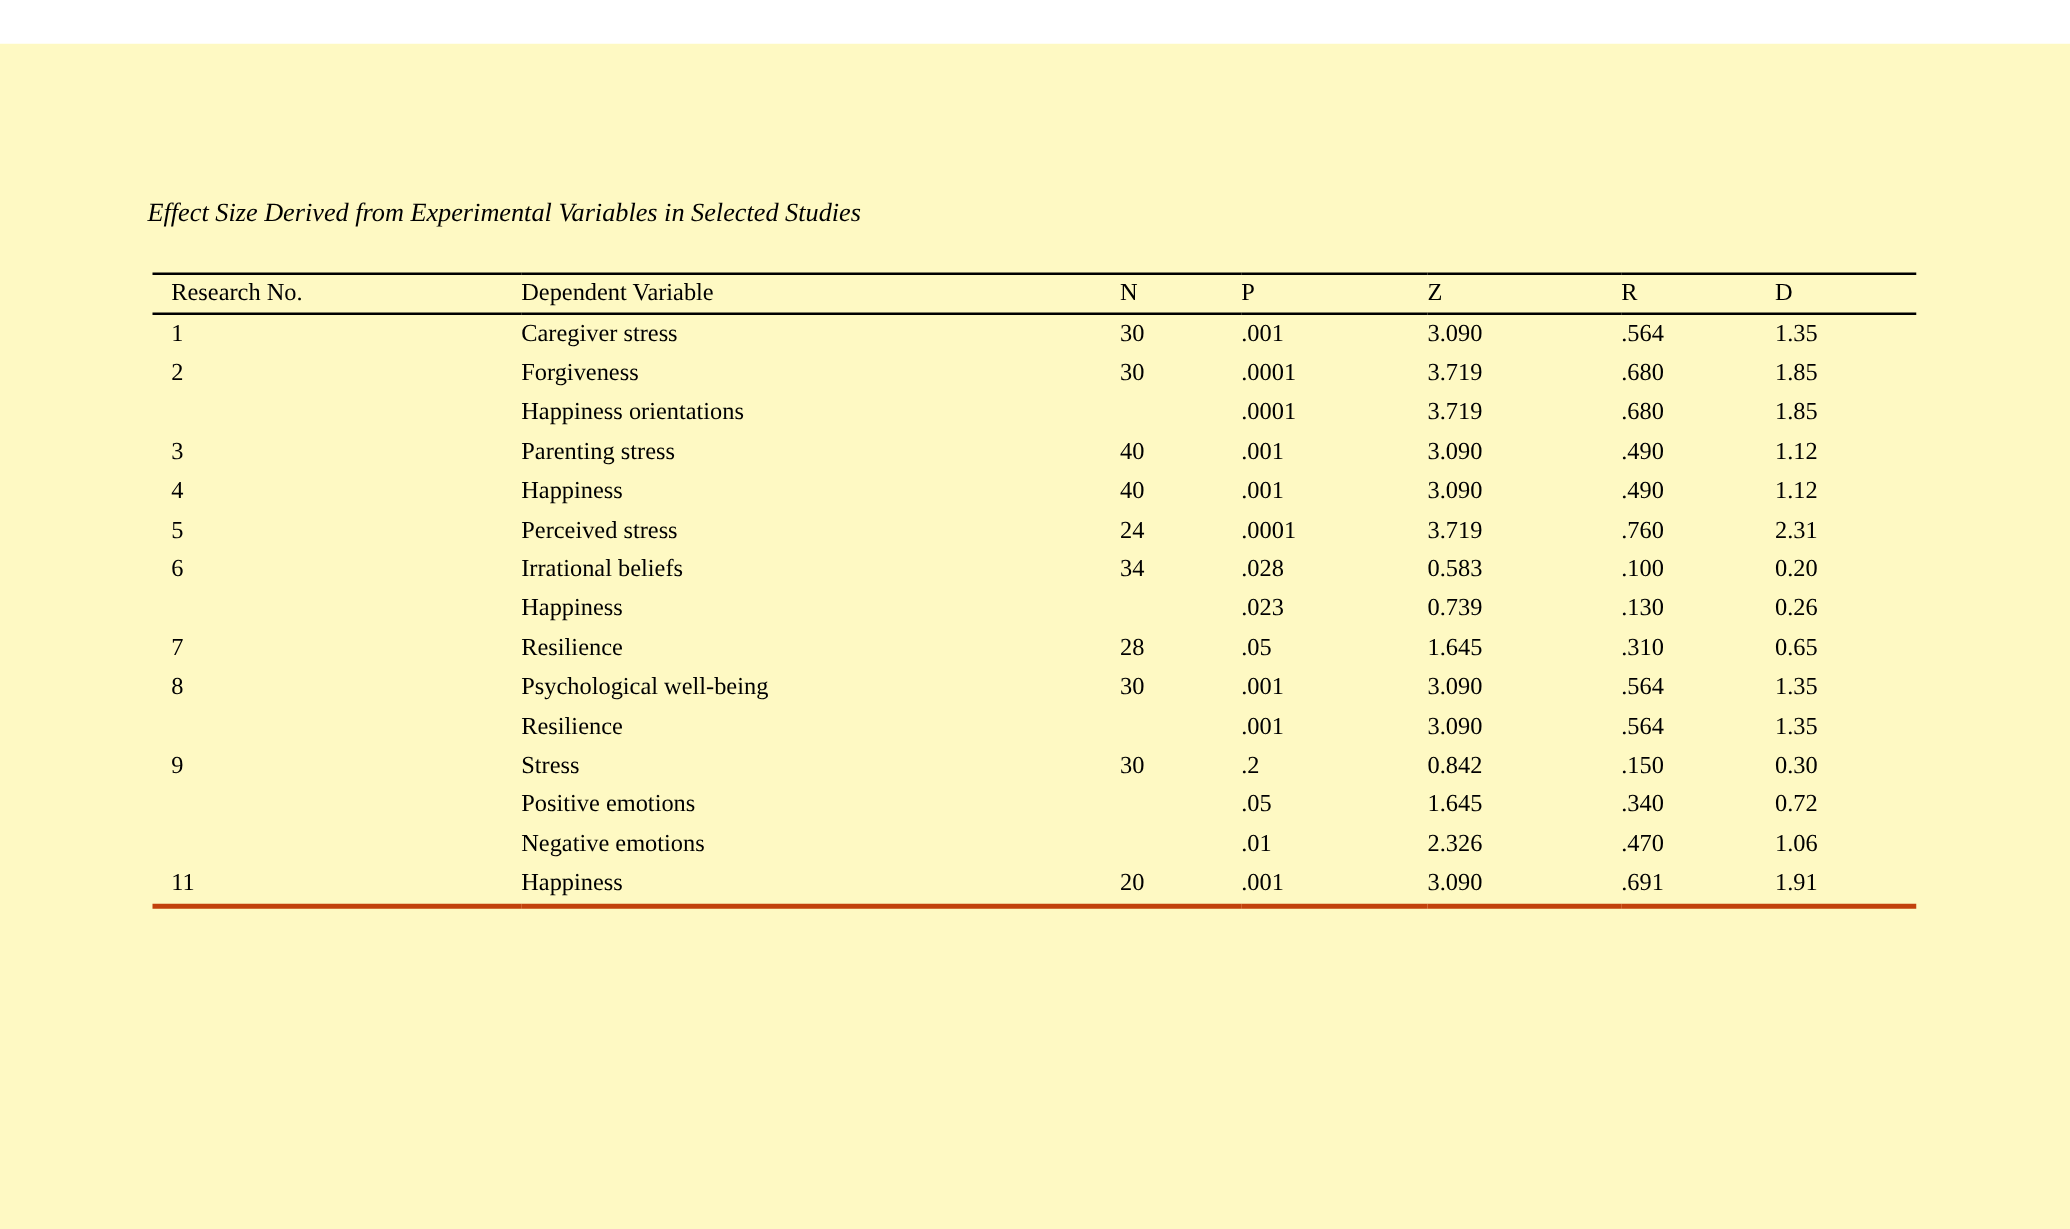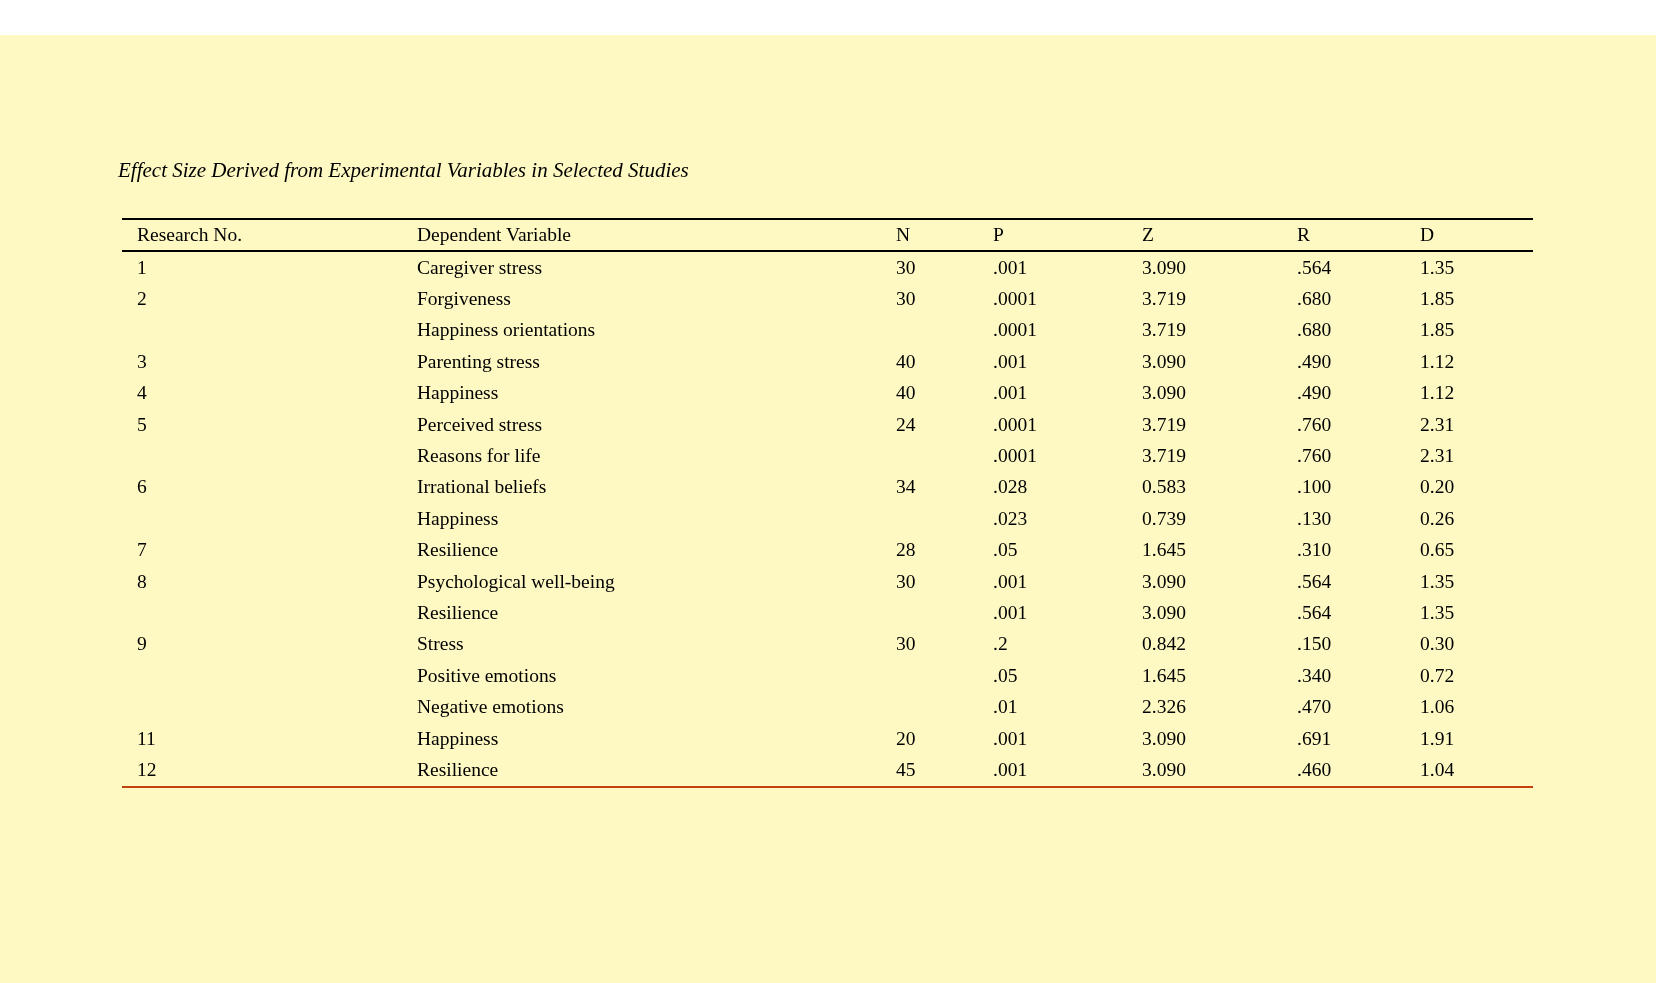--- a/index.html
+++ b/index.html
@@ -27,21 +27,21 @@
     white-space: nowrap;
   }
   table.apa-table {
     position: absolute;
     left: 122px;
     top: 183px;
     width: 1411px;
     border-collapse: collapse;
     table-layout: fixed;
     border-top: 2px solid #000;
-    border-bottom: 2px solid #c2410c;
+    border-bottom: 4px solid #c2410c;
     font-size: 19.5px;
   }
   table.apa-table th {
     font-weight: normal;
     text-align: left;
     height: 30px;
     padding: 0;
     border-bottom: 2px solid #000;
     vertical-align: middle;
     white-space: nowrap;
@@ -134,29 +134,20 @@
         <tr>
           <td>5</td>
           <td>Perceived stress</td>
           <td>24</td>
           <td>.0001</td>
           <td>3.719</td>
           <td>.760</td>
           <td>2.31</td>
         </tr>
         <tr>
-          <td></td>
-          <td>Reasons for life</td>
-          <td></td>
-          <td>.0001</td>
-          <td>3.719</td>
-          <td>.760</td>
-          <td>2.31</td>
-        </tr>
-        <tr>
           <td>6</td>
           <td>Irrational beliefs</td>
           <td>34</td>
           <td>.028</td>
           <td>0.583</td>
           <td>.100</td>
           <td>0.20</td>
         </tr>
         <tr>
           <td></td>
@@ -223,25 +214,16 @@
         </tr>
         <tr>
           <td>11</td>
           <td>Happiness</td>
           <td>20</td>
           <td>.001</td>
           <td>3.090</td>
           <td>.691</td>
           <td>1.91</td>
         </tr>
-        <tr>
-          <td>12</td>
-          <td>Resilience</td>
-          <td>45</td>
-          <td>.001</td>
-          <td>3.090</td>
-          <td>.460</td>
-          <td>1.04</td>
-        </tr>
       </tbody>
   </table>
 
 </div>
 
 </body></html>

